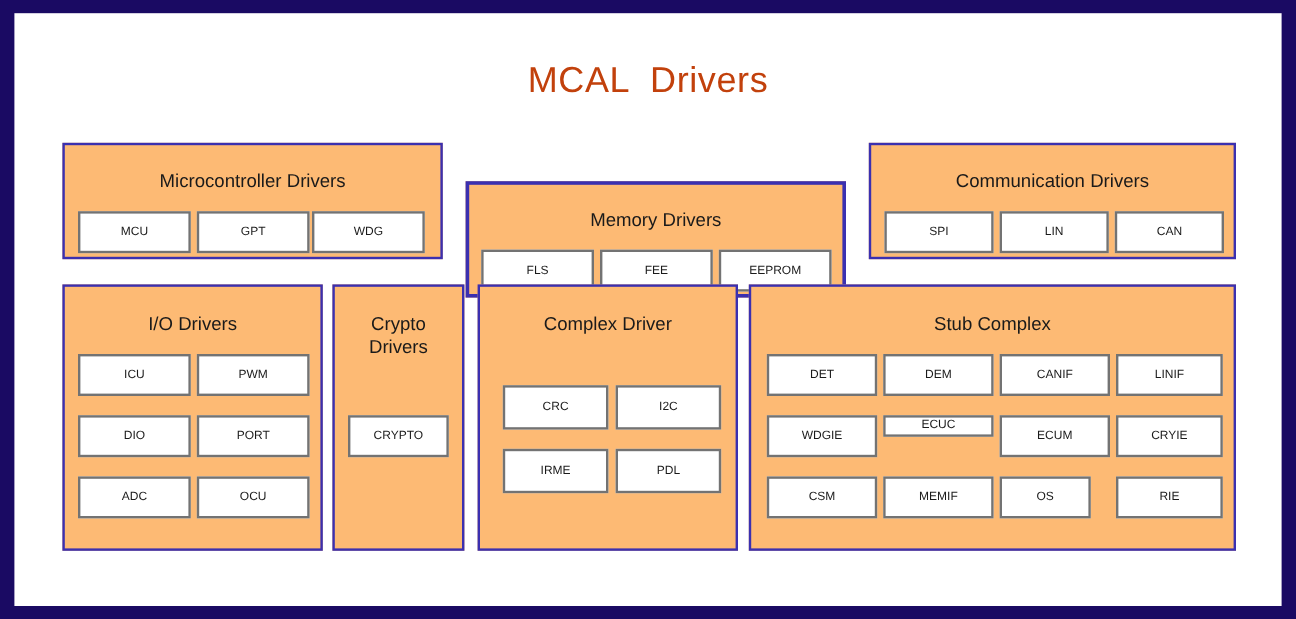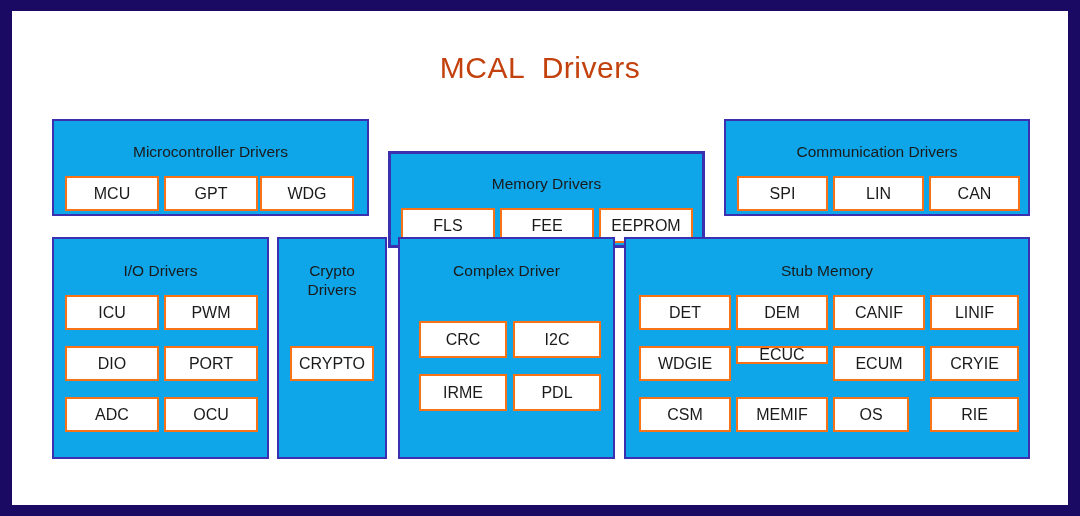--- a/index.html
+++ b/index.html
@@ -38,42 +38,42 @@
     font-size: 30px;
     font-weight: 400;
     letter-spacing: 0.5px;
     color: #c2410c;
     white-space: pre;
   }
 
   .group {
     position: absolute;
     border: 2px solid #3b30b0;
-    background: #0ea5e9;
+    background: #fdba74;
   }
   .group.thick { border-width: 3px; }
 
   .group-title {
     position: absolute;
     left: 0;
     width: 100%;
     text-align: center;
     font-size: 15.5px;
     color: #1a1a1a;
     line-height: 19px;
   }
 
   .cell {
     position: absolute;
-    border: 2px solid #f97316;
+    border: 2px solid #737373;
     background: #ffffff;
     display: flex;
     align-items: center;
     justify-content: center;
-    font-size: 16px;
+    font-size: 10px;
     color: #1a1a1a;
     line-height: 1;
   }
 </style>
 </head>
 <body>
 
 <div id="frame">
   <div id="canvas">
 
@@ -120,21 +120,21 @@
 
     <div class="group" style="left:386px; top:226px; width:217px; height:222px;">
       <div class="group-title" style="top:22px;">Complex Driver</div>
       <div class="cell" style="left:19px; top:82px; width:88px; height:37px;">CRC</div>
       <div class="cell" style="left:113px; top:82px; width:88px; height:37px;">I2C</div>
       <div class="cell" style="left:19px; top:135px; width:88px; height:37px;">IRME</div>
       <div class="cell" style="left:113px; top:135px; width:88px; height:37px;">PDL</div>
     </div>
 
     <div class="group" style="left:612px; top:226px; width:406px; height:222px;">
-      <div class="group-title" style="top:22px;">Stub Memory</div>
+      <div class="group-title" style="top:22px;">Stub Complex</div>
 
       <div class="cell" style="left:13px; top:56px; width:92px; height:35px;">DET</div>
       <div class="cell" style="left:110px; top:56px; width:92px; height:35px;">DEM</div>
       <div class="cell" style="left:207px; top:56px; width:92px; height:35px;">CANIF</div>
       <div class="cell" style="left:304px; top:56px; width:89px; height:35px;">LINIF</div>
 
       <div class="cell" style="left:13px; top:107px; width:92px; height:35px;">WDGIE</div>
       <div class="cell" style="left:110px; top:107px; width:92px; height:18px;">ECUC</div>
       <div class="cell" style="left:207px; top:107px; width:92px; height:35px;">ECUM</div>
       <div class="cell" style="left:304px; top:107px; width:89px; height:35px;">CRYIE</div>

